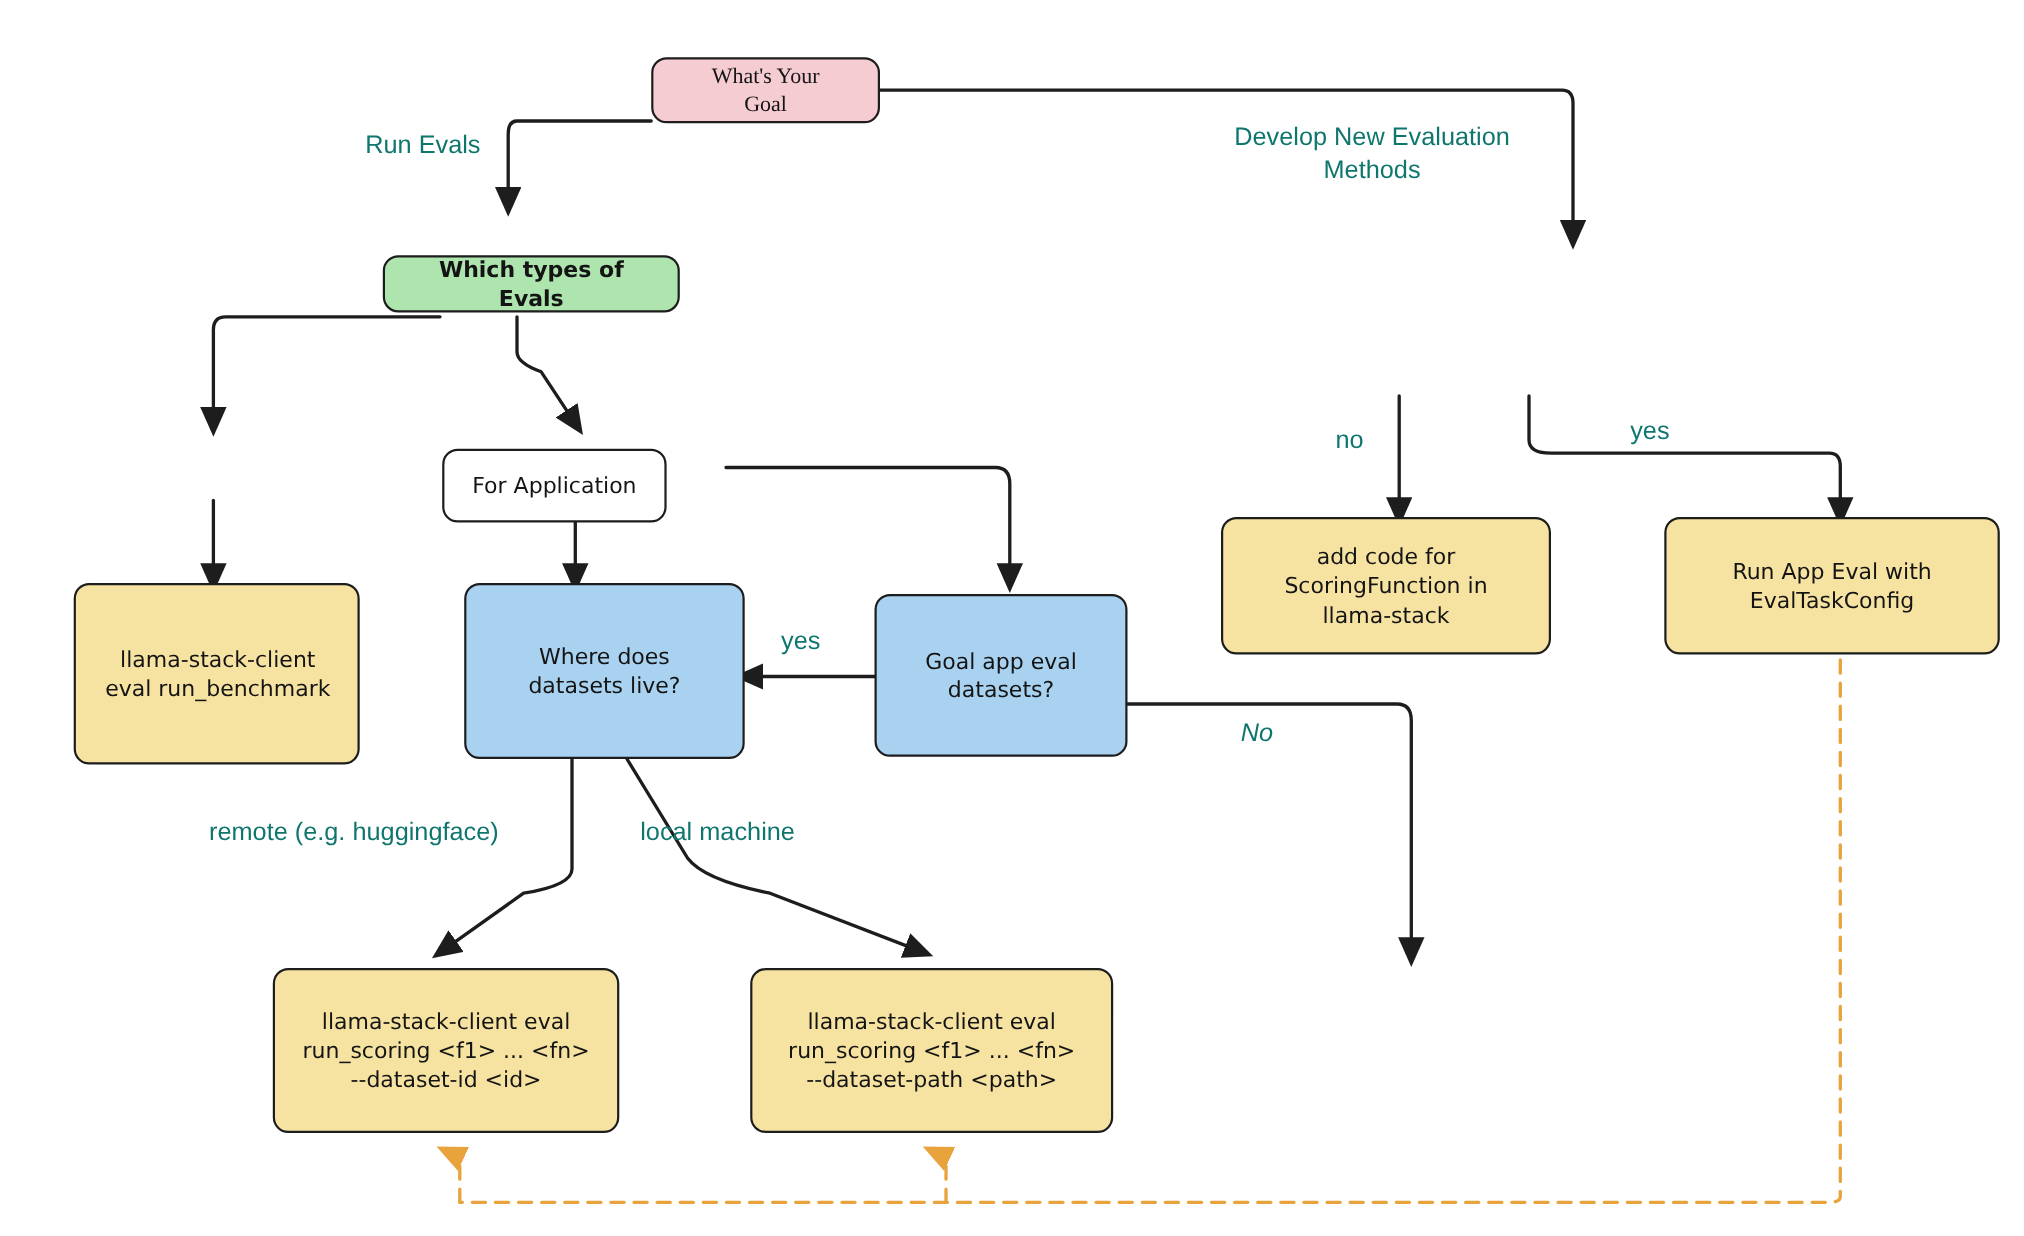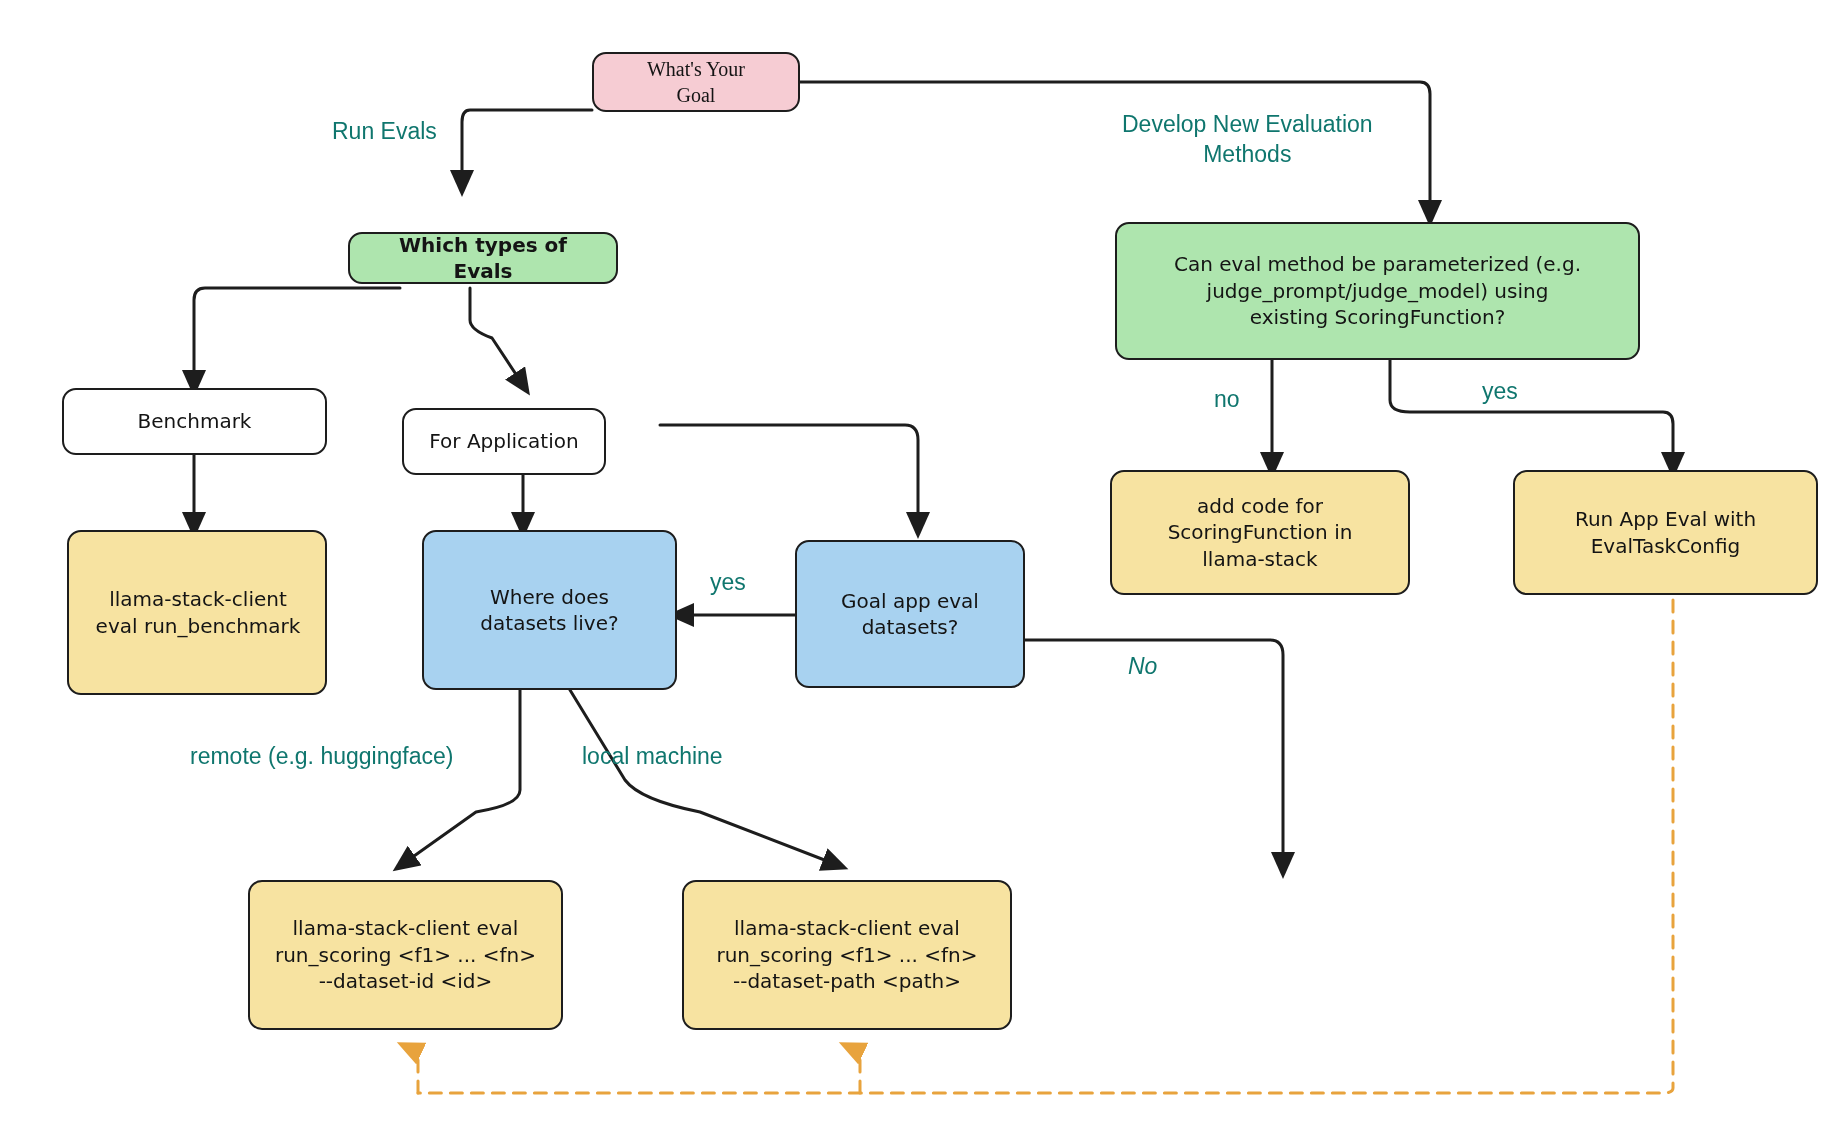--- a/index.html
+++ b/index.html
@@ -110,25 +110,21 @@
       <path d="M860,1093 L860,1060 Q860,1052 847,1046" marker-end="url(#arrow-orange)"></path>
     </g>
   </svg>
 
   <div class="node pink" style="left:592px; top:52px; width:208px; height:60px;">What's Your
 Goal</div>
 
   <div class="node green" style="left:348px; top:232px; width:270px; height:52px;font-weight:bold;">Which types of
 Evals</div>
 
-  <div class="node green" style="left:1115px; top:222px; width:525px; height:138px;">Can eval method be parameterized (e.g.
-judge_prompt/judge_model) using
-existing ScoringFunction?</div>
 
-  <div class="node white" style="left:62px; top:388px; width:265px; height:67px;">Benchmark</div>
 
   <div class="node white" style="left:402px; top:408px; width:204px; height:67px;">For Application</div>
 
   <div class="node yellow" style="left:67px; top:530px; width:260px; height:165px;padding-left:12px;">llama-stack-client
 eval run_benchmark</div>
 
   <div class="node blue" style="left:422px; top:530px; width:255px; height:160px;">Where does
 datasets live?</div>
 
   <div class="node blue" style="left:795px; top:540px; width:230px; height:148px;">Goal app eval

